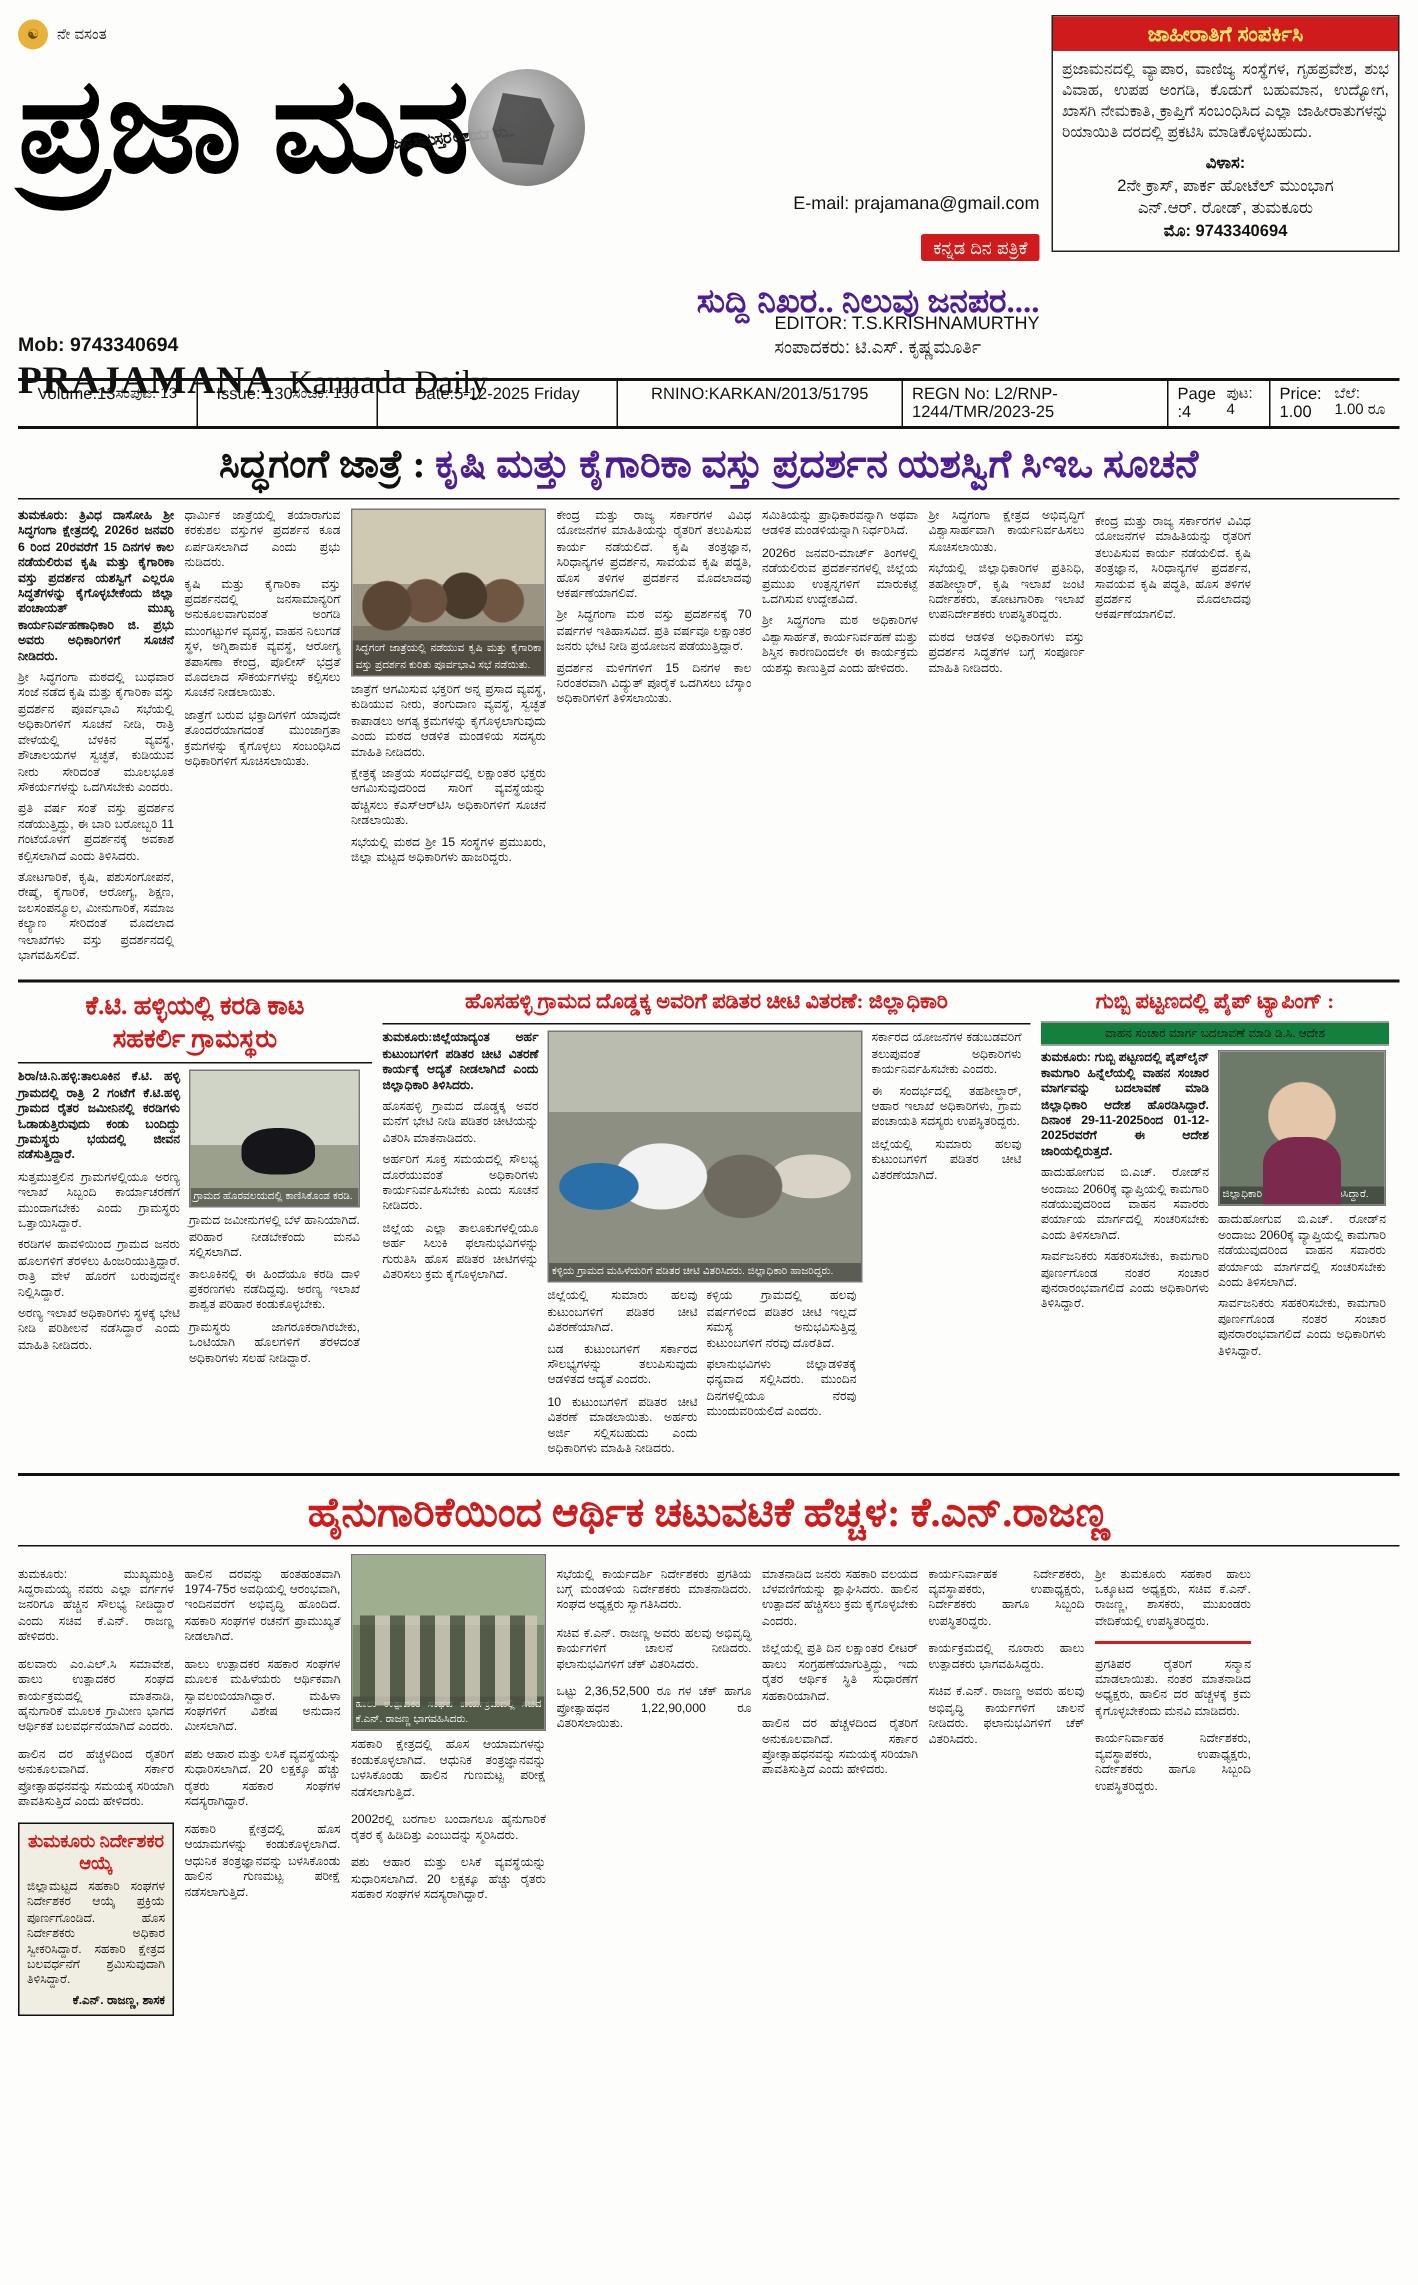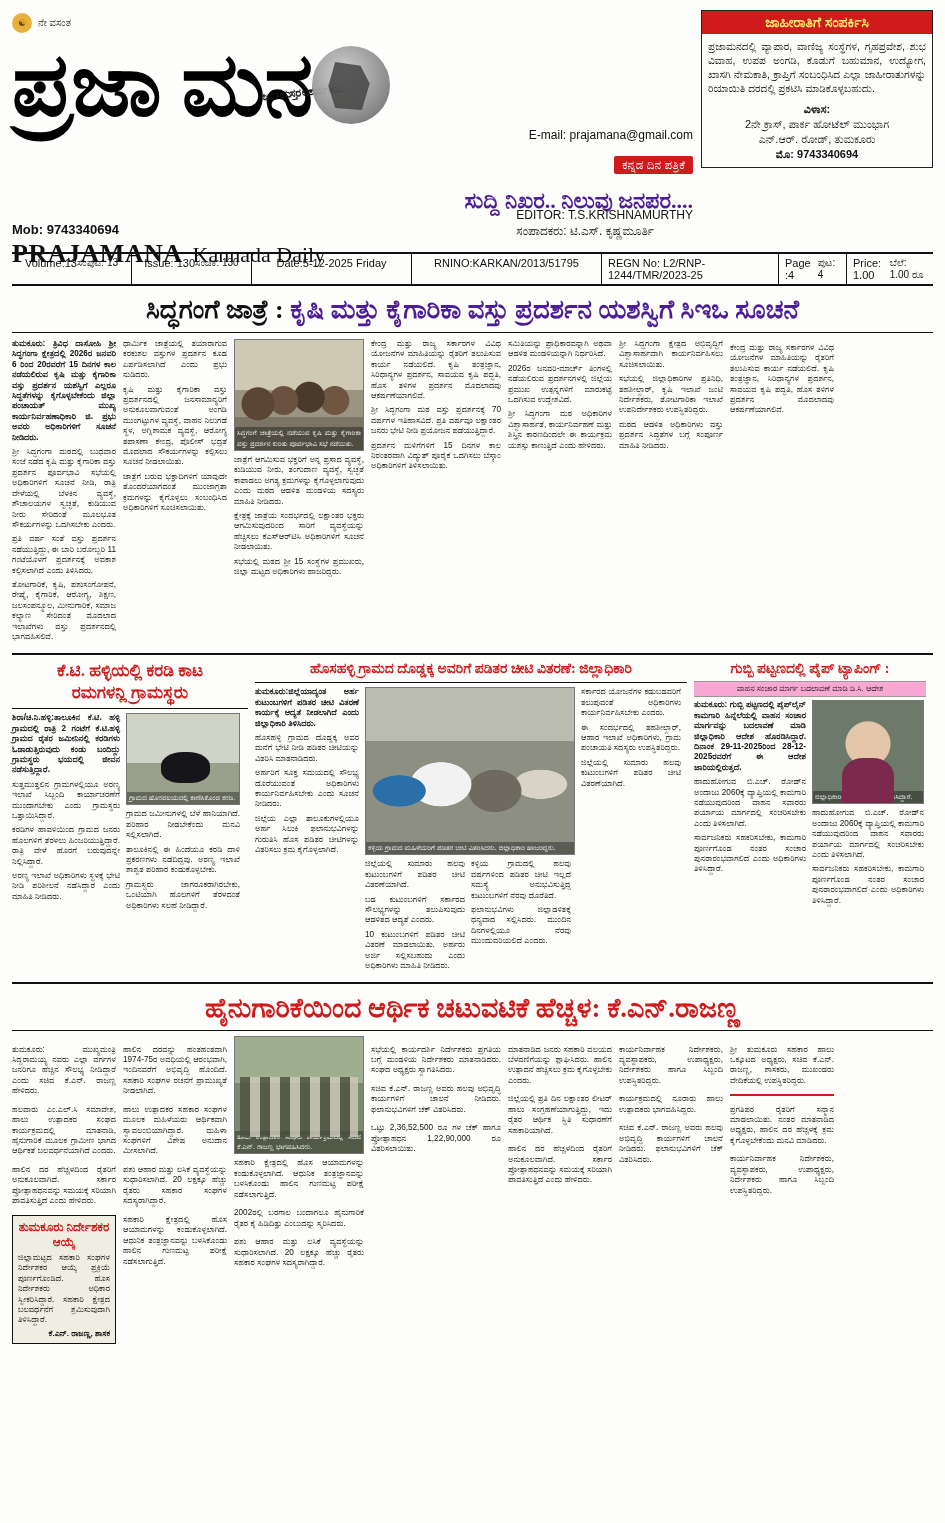--- a/index.html
+++ b/index.html
@@ -254,21 +254,21 @@
   .sub-head {
     color: #cf1b1b;
     font-family: "Liberation Serif", serif;
     font-weight: bold;
     font-size: 17px;
     line-height: 22px;
     text-align: center;
   }
   .sub-head.small { font-size: 14px; line-height: 18px; }
   .kicker-strip {
-    background: #f9a8d4;
+    background: #15803d;
     border-top: 1px solid #999;
     border-bottom: 1px solid #999;
     font-size: 8px;
     line-height: 10px;
     padding: 2px 3px;
     text-align: center;
     margin: 3px 0;
   }
   .two-col { display: flex; gap: 6px; }
   .photo.bear { height: 92px; }
@@ -465,21 +465,21 @@
     <div class="col c7">
       <p></p>
       <p>ಕೇಂದ್ರ ಮತ್ತು ರಾಜ್ಯ ಸರ್ಕಾರಗಳ ವಿವಿಧ ಯೋಜನೆಗಳ ಮಾಹಿತಿಯನ್ನು ರೈತರಿಗೆ ತಲುಪಿಸುವ ಕಾರ್ಯ ನಡೆಯಲಿದೆ. ಕೃಷಿ ತಂತ್ರಜ್ಞಾನ, ಸಿರಿಧಾನ್ಯಗಳ ಪ್ರದರ್ಶನ, ಸಾವಯವ ಕೃಷಿ ಪದ್ಧತಿ, ಹೊಸ ತಳಿಗಳ ಪ್ರದರ್ಶನ ಮೊದಲಾದವು ಆಕರ್ಷಣೆಯಾಗಲಿವೆ.</p>
     </div>
   </div>
 
   <div class="deck2">
 
     <div class="d2a">
       <div class="sub-head" style="white-space:pre-line">ಕೆ.ಟಿ. ಹಳ್ಳಿಯಲ್ಲಿ ಕರಡಿ ಕಾಟ
-ರಮಗಳನ್ಲಿ ಗ್ರಾಮಸ್ಥರು</div>
+ಸಹಕರ್ಲಿ ಗ್ರಾಮಸ್ಥರು</div>
       <div class="rule"></div>
       <div class="two-col">
         <div class="col" style="width:108px">
           <p class="lead">ಶಿರಾ/ಚಿ.ನಿ.ಹಳ್ಳಿ:ತಾಲೂಕಿನ ಕೆ.ಟಿ. ಹಳ್ಳಿ ಗ್ರಾಮದಲ್ಲಿ ರಾತ್ರಿ 2 ಗಂಟೆಗೆ ಕೆ.ಟಿ.ಹಳ್ಳಿ ಗ್ರಾಮದ ರೈತರ ಜಮೀನಿನಲ್ಲಿ ಕರಡಿಗಳು ಓಡಾಡುತ್ತಿರುವುದು ಕಂಡು ಬಂದಿದ್ದು ಗ್ರಾಮಸ್ಥರು ಭಯದಲ್ಲಿ ಜೀವನ ನಡೆಸುತ್ತಿದ್ದಾರೆ.</p>
           <p>ಸುತ್ತಮುತ್ತಲಿನ ಗ್ರಾಮಗಳಲ್ಲಿಯೂ ಅರಣ್ಯ ಇಲಾಖೆ ಸಿಬ್ಬಂದಿ ಕಾರ್ಯಾಚರಣೆಗೆ ಮುಂದಾಗಬೇಕು ಎಂದು ಗ್ರಾಮಸ್ಥರು ಒತ್ತಾಯಿಸಿದ್ದಾರೆ.</p>
           <p>ಕರಡಿಗಳ ಹಾವಳಿಯಿಂದ ಗ್ರಾಮದ ಜನರು ಹೊಲಗಳಿಗೆ ತೆರಳಲು ಹಿಂಜರಿಯುತ್ತಿದ್ದಾರೆ. ರಾತ್ರಿ ವೇಳೆ ಹೊರಗೆ ಬರುವುದನ್ನೇ ನಿಲ್ಲಿಸಿದ್ದಾರೆ.</p>
           <p>ಅರಣ್ಯ ಇಲಾಖೆ ಅಧಿಕಾರಿಗಳು ಸ್ಥಳಕ್ಕೆ ಭೇಟಿ ನೀಡಿ ಪರಿಶೀಲನೆ ನಡೆಸಿದ್ದಾರೆ ಎಂದು ಮಾಹಿತಿ ನೀಡಿದರು.</p>
         </div>
         <div class="col" style="width:114px">
           <div class="photo bear">
@@ -524,21 +524,21 @@
           <p>ಜಿಲ್ಲೆಯಲ್ಲಿ ಸುಮಾರು ಹಲವು ಕುಟುಂಬಗಳಿಗೆ ಪಡಿತರ ಚೀಟಿ ವಿತರಣೆಯಾಗಿದೆ.</p>
         </div>
       </div>
     </div>
 
     <div class="d2c">
       <div class="sub-head small">ಗುಬ್ಬಿ ಪಟ್ಟಣದಲ್ಲಿ ಪೈಪ್ ಟ್ಯಾಪಿಂಗ್ :</div>
       <div class="kicker-strip">ವಾಹನ ಸಂಚಾರ ಮಾರ್ಗ ಬದಲಾವಣೆ ಮಾಡಿ ಡಿ.ಸಿ. ಆದೇಶ</div>
       <div class="two-col">
         <div class="col" style="width:112px">
-          <p class="lead">ತುಮಕೂರು: ಗುಬ್ಬಿ ಪಟ್ಟಣದಲ್ಲಿ ಪೈಪ್‌ಲೈನ್ ಕಾಮಗಾರಿ ಹಿನ್ನೆಲೆಯಲ್ಲಿ ವಾಹನ ಸಂಚಾರ ಮಾರ್ಗವನ್ನು ಬದಲಾವಣೆ ಮಾಡಿ ಜಿಲ್ಲಾಧಿಕಾರಿ ಆದೇಶ ಹೊರಡಿಸಿದ್ದಾರೆ. ದಿನಾಂಕ 29-11-2025ರಿಂದ 28-12-2025ರವರೆಗೆ ಈ ಆದೇಶ ಜಾರಿಯಲ್ಲಿರುತ್ತದೆ.</p>
+          <p class="lead">ತುಮಕೂರು: ಗುಬ್ಬಿ ಪಟ್ಟಣದಲ್ಲಿ ಪೈಪ್‌ಲೈನ್ ಕಾಮಗಾರಿ ಹಿನ್ನೆಲೆಯಲ್ಲಿ ವಾಹನ ಸಂಚಾರ ಮಾರ್ಗವನ್ನು ಬದಲಾವಣೆ ಮಾಡಿ ಜಿಲ್ಲಾಧಿಕಾರಿ ಆದೇಶ ಹೊರಡಿಸಿದ್ದಾರೆ. ದಿನಾಂಕ 29-11-2025ರಿಂದ 01-12-2025ರವರೆಗೆ ಈ ಆದೇಶ ಜಾರಿಯಲ್ಲಿರುತ್ತದೆ.</p>
           <p>ಹಾದುಹೋಗುವ ಬಿ.ಎಚ್. ರೋಡ್‌ನ ಅಂದಾಜು 2060ಕ್ಕೆ ವ್ಯಾಪ್ತಿಯಲ್ಲಿ ಕಾಮಗಾರಿ ನಡೆಯುವುದರಿಂದ ವಾಹನ ಸವಾರರು ಪರ್ಯಾಯ ಮಾರ್ಗದಲ್ಲಿ ಸಂಚರಿಸಬೇಕು ಎಂದು ತಿಳಿಸಲಾಗಿದೆ.</p>
           <p>ಸಾರ್ವಜನಿಕರು ಸಹಕರಿಸಬೇಕು, ಕಾಮಗಾರಿ ಪೂರ್ಣಗೊಂಡ ನಂತರ ಸಂಚಾರ ಪುನರಾರಂಭವಾಗಲಿದೆ ಎಂದು ಅಧಿಕಾರಿಗಳು ತಿಳಿಸಿದ್ದಾರೆ.</p>
         </div>
         <div class="col" style="width:112px">
           <div class="photo portrait">
             <span class="cap">ಜಿಲ್ಲಾಧಿಕಾರಿ ಅವರು ಆದೇಶ ಹೊರಡಿಸಿದ್ದಾರೆ.</span>
           </div>
           <p style="margin-top:4px">ಹಾದುಹೋಗುವ ಬಿ.ಎಚ್. ರೋಡ್‌ನ ಅಂದಾಜು 2060ಕ್ಕೆ ವ್ಯಾಪ್ತಿಯಲ್ಲಿ ಕಾಮಗಾರಿ ನಡೆಯುವುದರಿಂದ ವಾಹನ ಸವಾರರು ಪರ್ಯಾಯ ಮಾರ್ಗದಲ್ಲಿ ಸಂಚರಿಸಬೇಕು ಎಂದು ತಿಳಿಸಲಾಗಿದೆ.</p>
           <p>ಸಾರ್ವಜನಿಕರು ಸಹಕರಿಸಬೇಕು, ಕಾಮಗಾರಿ ಪೂರ್ಣಗೊಂಡ ನಂತರ ಸಂಚಾರ ಪುನರಾರಂಭವಾಗಲಿದೆ ಎಂದು ಅಧಿಕಾರಿಗಳು ತಿಳಿಸಿದ್ದಾರೆ.</p>
         </div>

